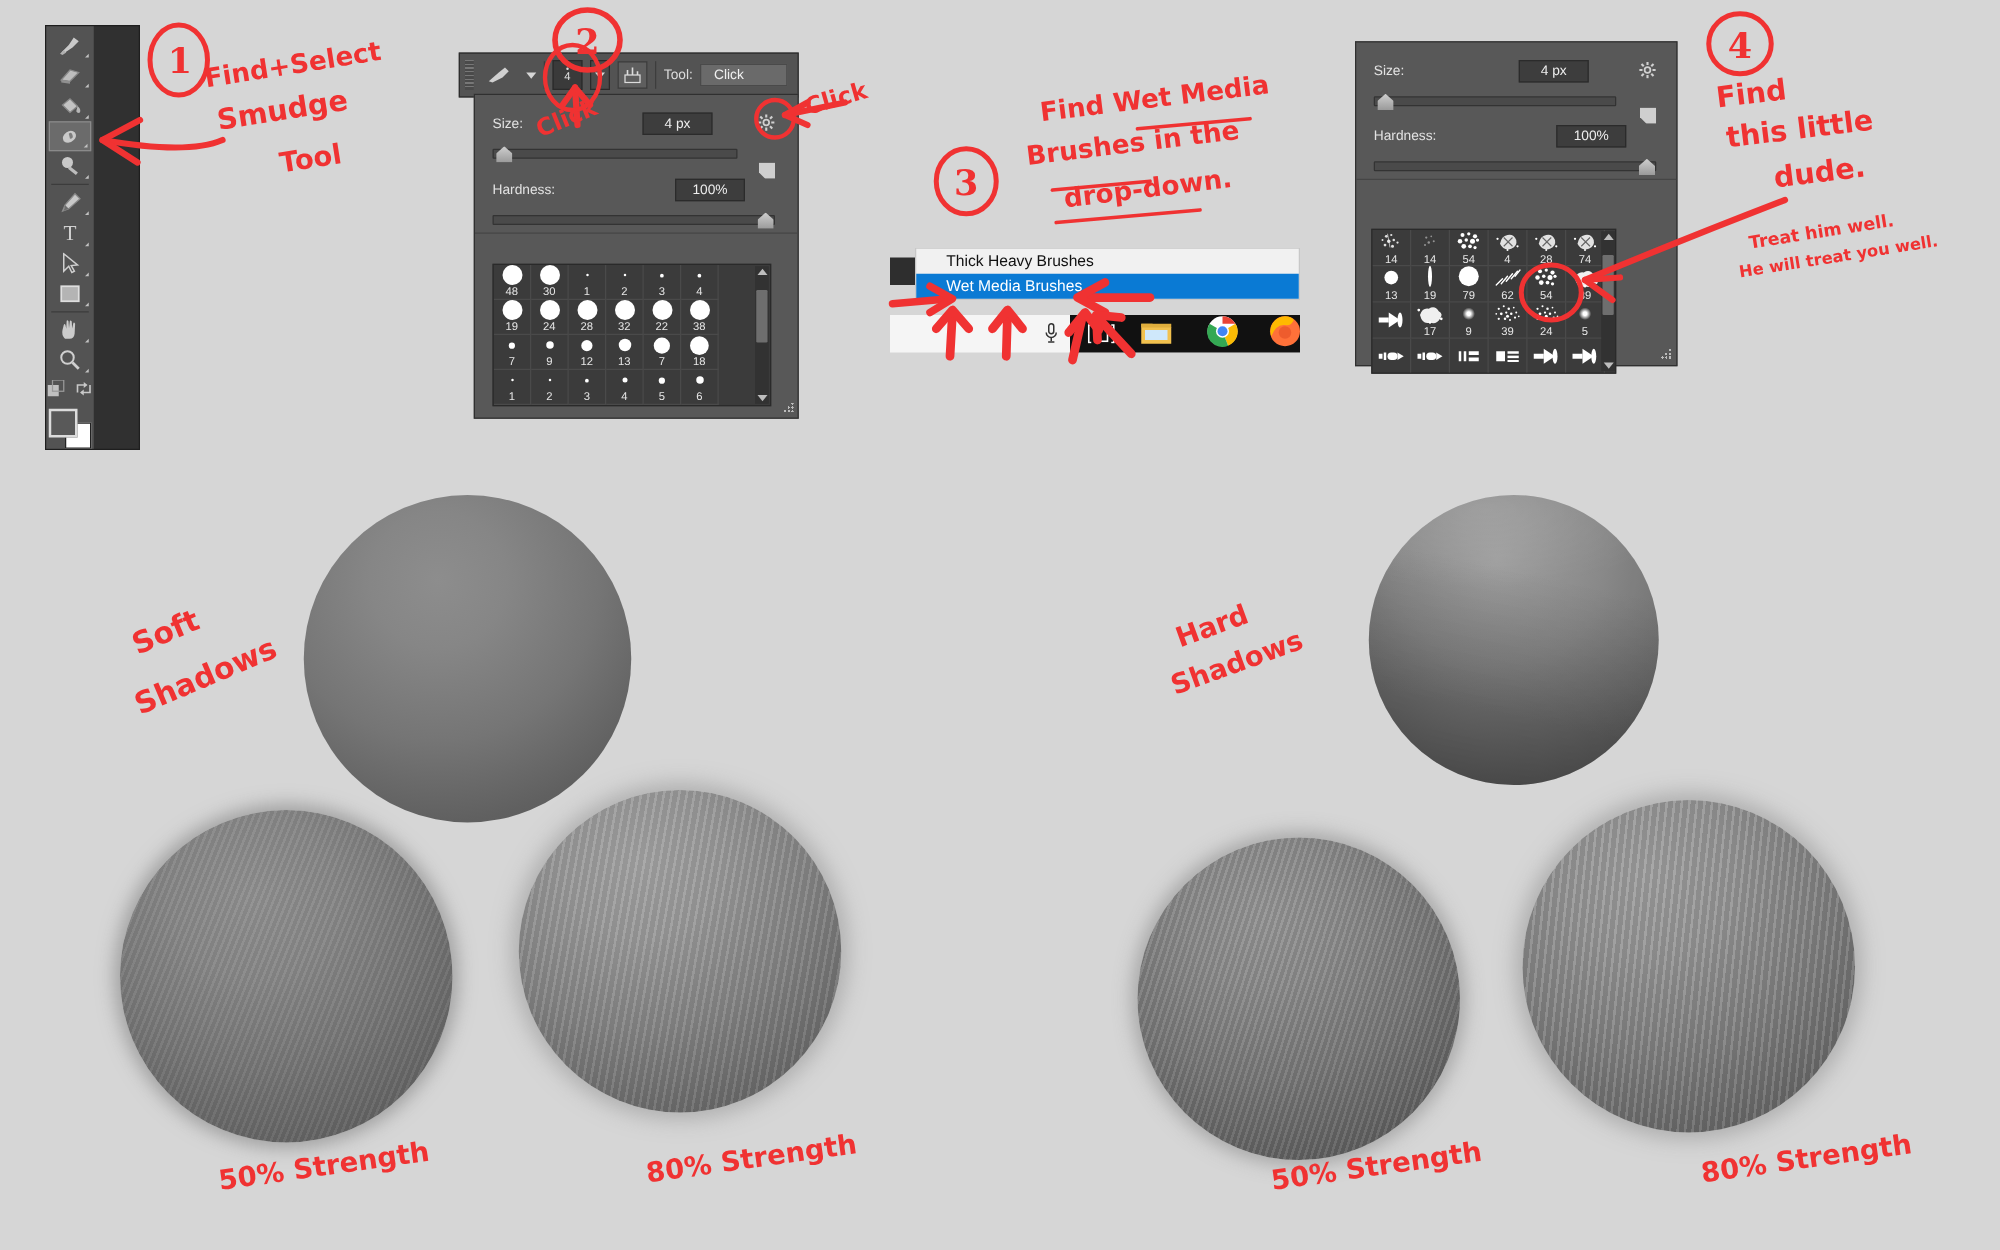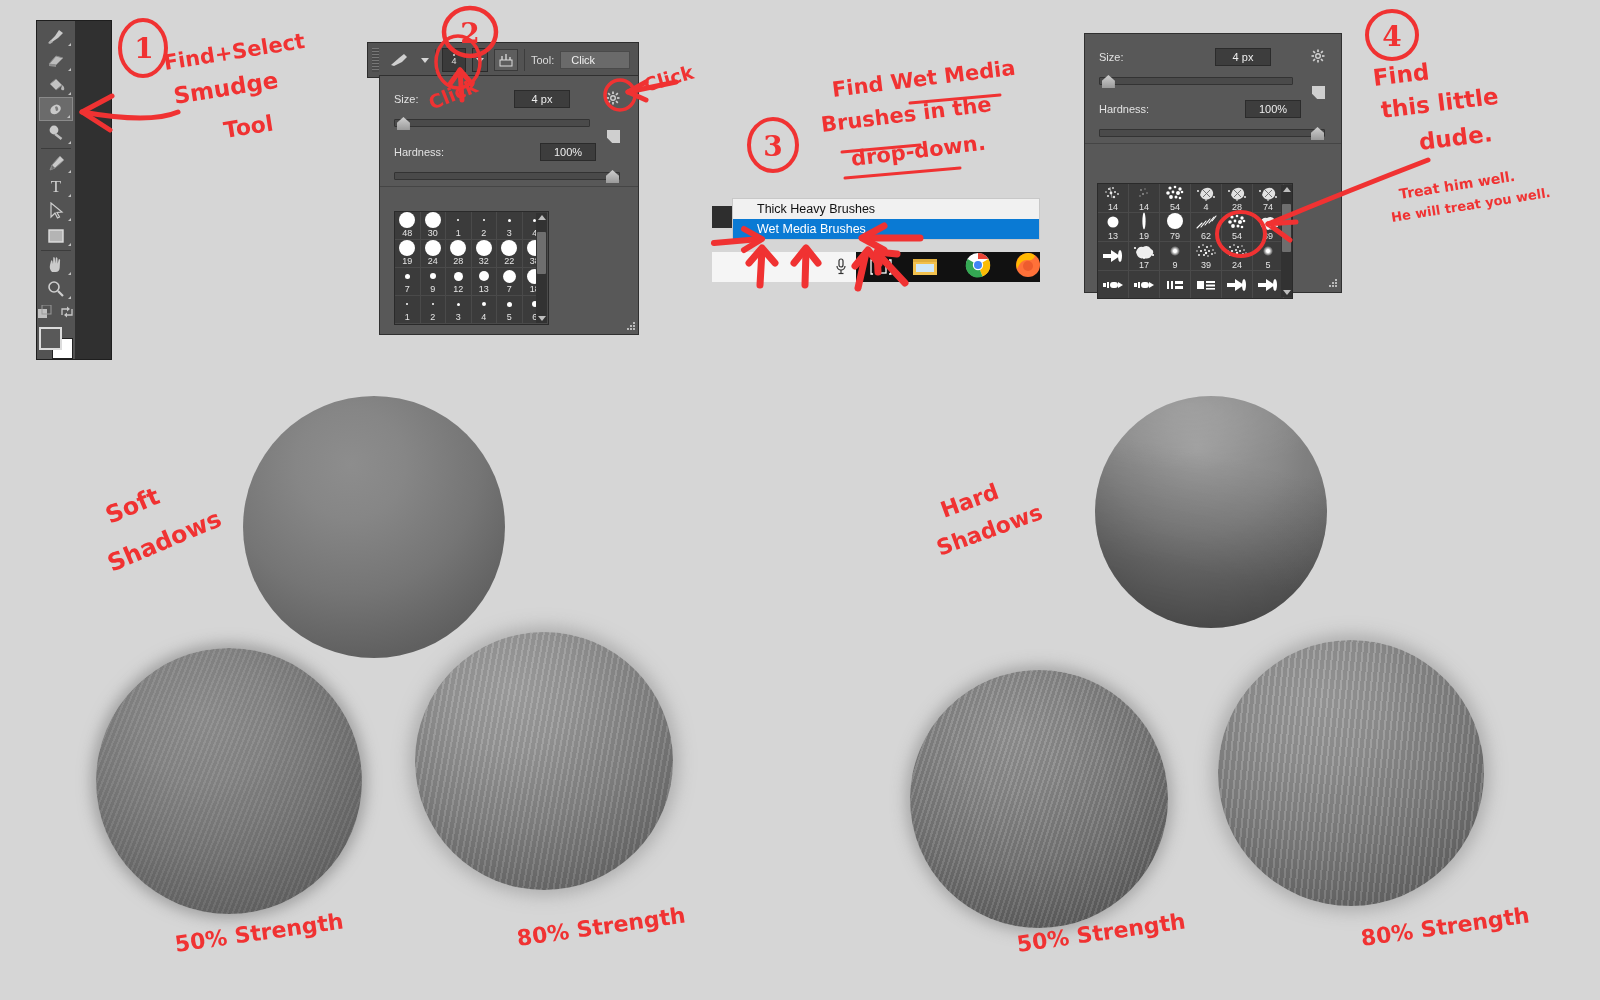--- a/index.html
+++ b/index.html
@@ -70,21 +70,21 @@
     padding:2px 0; width:56px; text-align:center; }
   .slider { height:8px; background:#4a4a4a; border:1px solid #333; border-radius:1px; position:relative; }
   .knob { position:absolute; top:-3px; width:13px;height:13px;
      background:linear-gradient(#cfcfcf,#9a9a9a);
      clip-path:polygon(50% 0,100% 45%,100% 100%,0 100%,0 45%); }
   .gear { color:#d0d0d0; font-size:13px; }
   .miniflag { width:13px;height:13px;background:#cfcfcf;
      clip-path:polygon(0 0,100% 0,100% 100%,40% 100%,0 60%); }
   .divline { height:1px; background:#454545; margin:6px 0 0 0; }
 
-  .bgrid { position:absolute; left:14px; top:135px; width:155px; height:114px;
+  .bgrid { position:absolute; left:14px; top:135px; width:223px; height:114px;
      background:#3b3b3b; border:1px solid #2a2a2a; overflow:hidden; }
   .bgrid .r { display:flex; }
   .bcell { width:30px; height:28px; border-right:1px solid #4a4a4a; border-bottom:1px solid #4a4a4a;
      display:flex; flex-direction:column; align-items:center; justify-content:flex-end; padding-bottom:1px; }
   .bcell .pv { flex:1; display:flex; align-items:center; justify-content:center; width:100%; }
   .bcell .num { font-size:9px; color:#e6e6e6; line-height:10px; }
   .bdot { background:#fff; border-radius:50%; }
   .vscroll { position:absolute; right:1px; top:1px; width:11px; bottom:1px; background:#323232; }
   .vthumb { position:absolute; left:1px; width:9px; background:#6e6e6e; border-radius:1px; }
   .sarrow { position:absolute; left:2px; width:0;height:0;border-left:4px solid transparent;border-right:4px solid transparent; }

